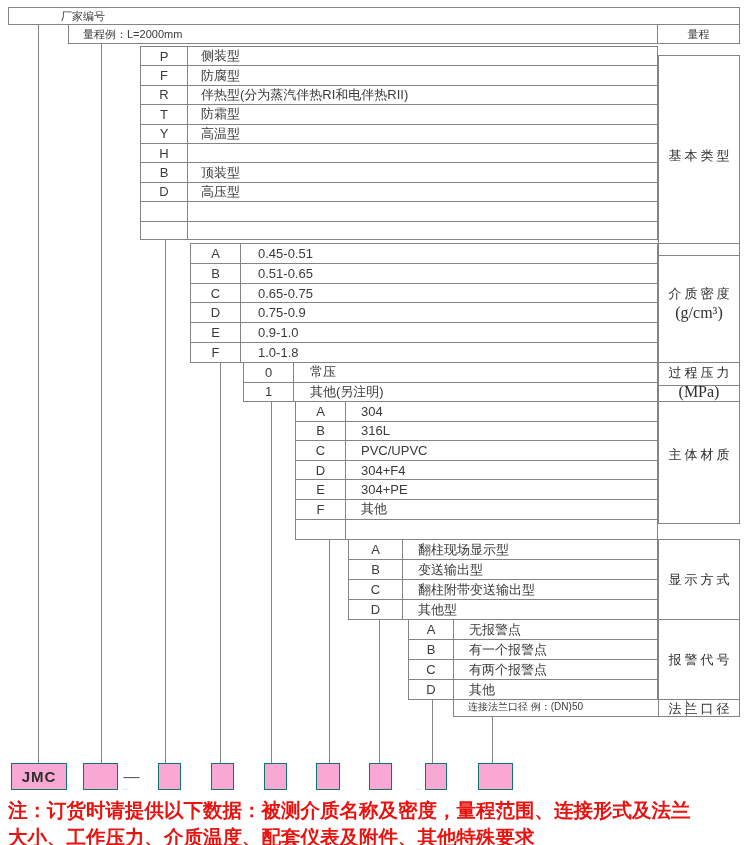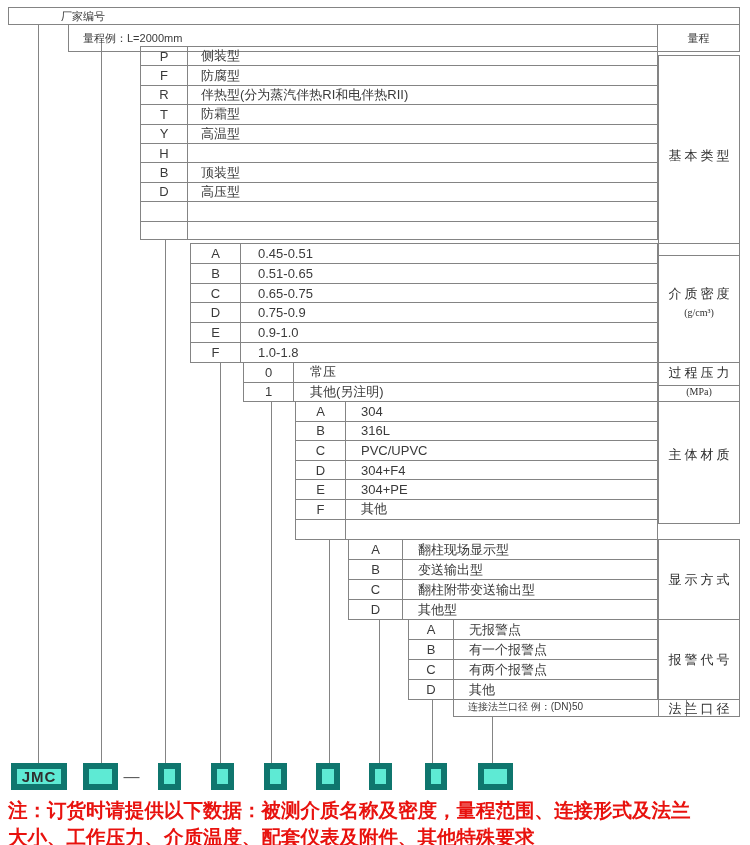--- a/index.html
+++ b/index.html
@@ -7,21 +7,21 @@
     --text:#3a3a3a;
     --note:#e8120e;
   }
   *{box-sizing:border-box;margin:0;padding:0;}
   body{background:#ffffff;font-family:"Liberation Sans","DejaVu Sans",sans-serif;}
   .canvas{position:relative;width:750px;height:845px;background:#fff;overflow:hidden;}
 
   
   .box{position:absolute;border:1px solid var(--line);color:var(--text);font-size:11px;display:flex;align-items:center;}
   .title-box{left:8px;top:7px;width:732px;height:18px;padding-left:52px;}
-  .range-box{left:68px;top:24px;width:672px;height:28px;padding:0;}
+  .range-box{left:68px;top:24px;width:672px;height:20px;padding:0;}
   .range-content{flex:1;height:100%;display:flex;align-items:center;padding-left:14px;}
   .range-label{width:82px;height:100%;border-left:1px solid var(--line);display:flex;align-items:center;justify-content:center;}
 
   
   .tbl{position:absolute;border:1px solid var(--line);display:flex;flex-direction:column;color:var(--text);font-size:13px;}
   .row{display:flex;border-bottom:1px solid var(--line);flex:1;min-height:0;}
   .row:last-child{border-bottom:none;}
   .code{border-right:1px solid var(--line);display:flex;align-items:center;justify-content:center;}
   .desc{flex:1;display:flex;align-items:center;}
 
@@ -50,27 +50,27 @@
   .t-display .desc{padding-left:15px;}
 
   .t-alarm{left:408px;top:619px;width:250px;height:81px;}
   .t-alarm .code{width:45px;}
   .t-alarm .desc{padding-left:15px;}
 
   .t-flange{left:453px;top:699px;width:234px;height:18px;position:absolute;border:1px solid var(--line);display:flex;align-items:flex-start;padding-left:14px;color:var(--text);font-size:10px;}
 
   
   .lbl{position:absolute;left:658px;width:82px;border:1px solid var(--line);display:flex;flex-direction:column;align-items:center;justify-content:center;color:#2f2f2f;font-family:"Liberation Serif","DejaVu Serif",serif;font-size:13px;letter-spacing:3px;text-indent:3px;line-height:19px;}
-  .lbl .unit{letter-spacing:0;text-indent:0;font-size:10px;}
+  .lbl .unit{letter-spacing:0;text-indent:0;font-size:16px;}
 
   
   .vline{position:absolute;width:1px;background:var(--line);}
 
   
-  .bbox{position:absolute;top:763px;height:27px;border:6px solid #0f766e;background:#5eead4;display:flex;align-items:center;justify-content:center;color:#2f2f2f;text-align:center;}
+  .bbox{position:absolute;top:763px;height:27px;border:1px solid #0f766e;background:#f9a8d4;display:flex;align-items:center;justify-content:center;color:#2f2f2f;text-align:center;}
   .bbox.prefix{font-weight:bold;font-size:15px;letter-spacing:1px;}
   .dash{position:absolute;top:763px;left:118px;width:27px;height:27px;display:flex;align-items:center;justify-content:center;color:#5a5a5a;font-size:16px;}
 
   
   .note{position:absolute;left:8px;top:797px;width:738px;color:var(--note);font-size:19.5px;font-weight:bold;line-height:27px;}
 </style>
 </head>
 <body>
 
 <div class="canvas">

